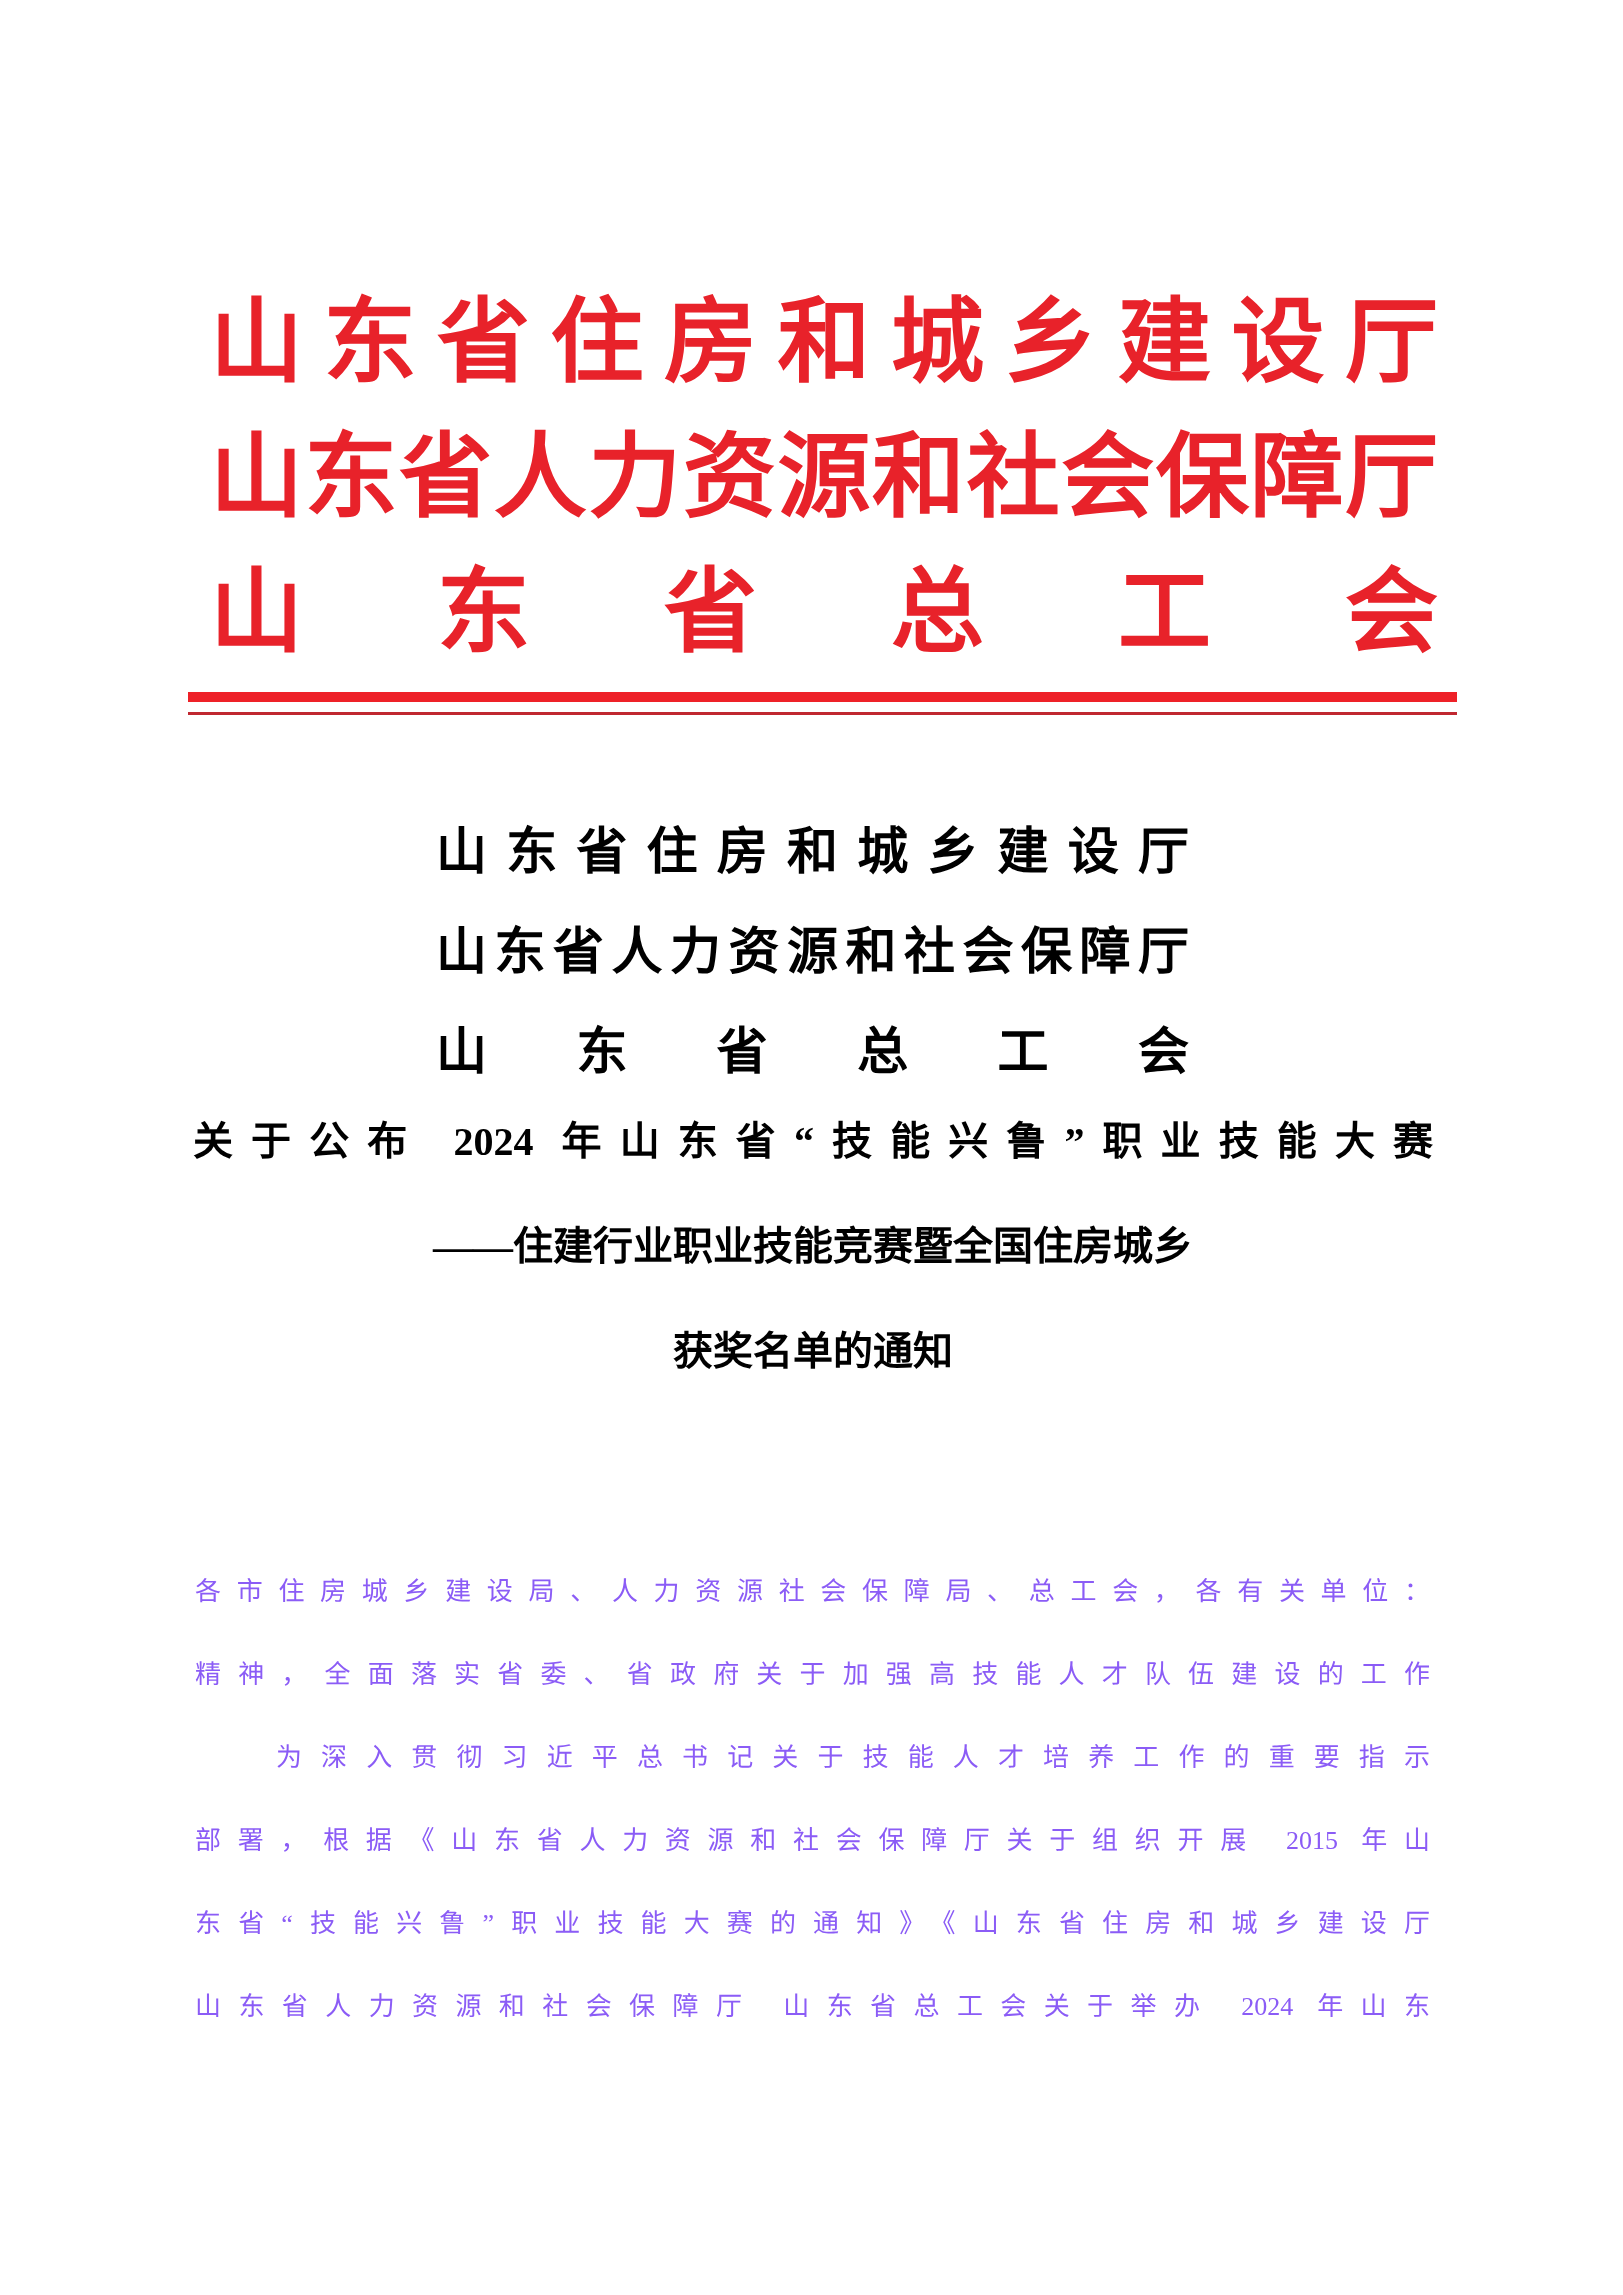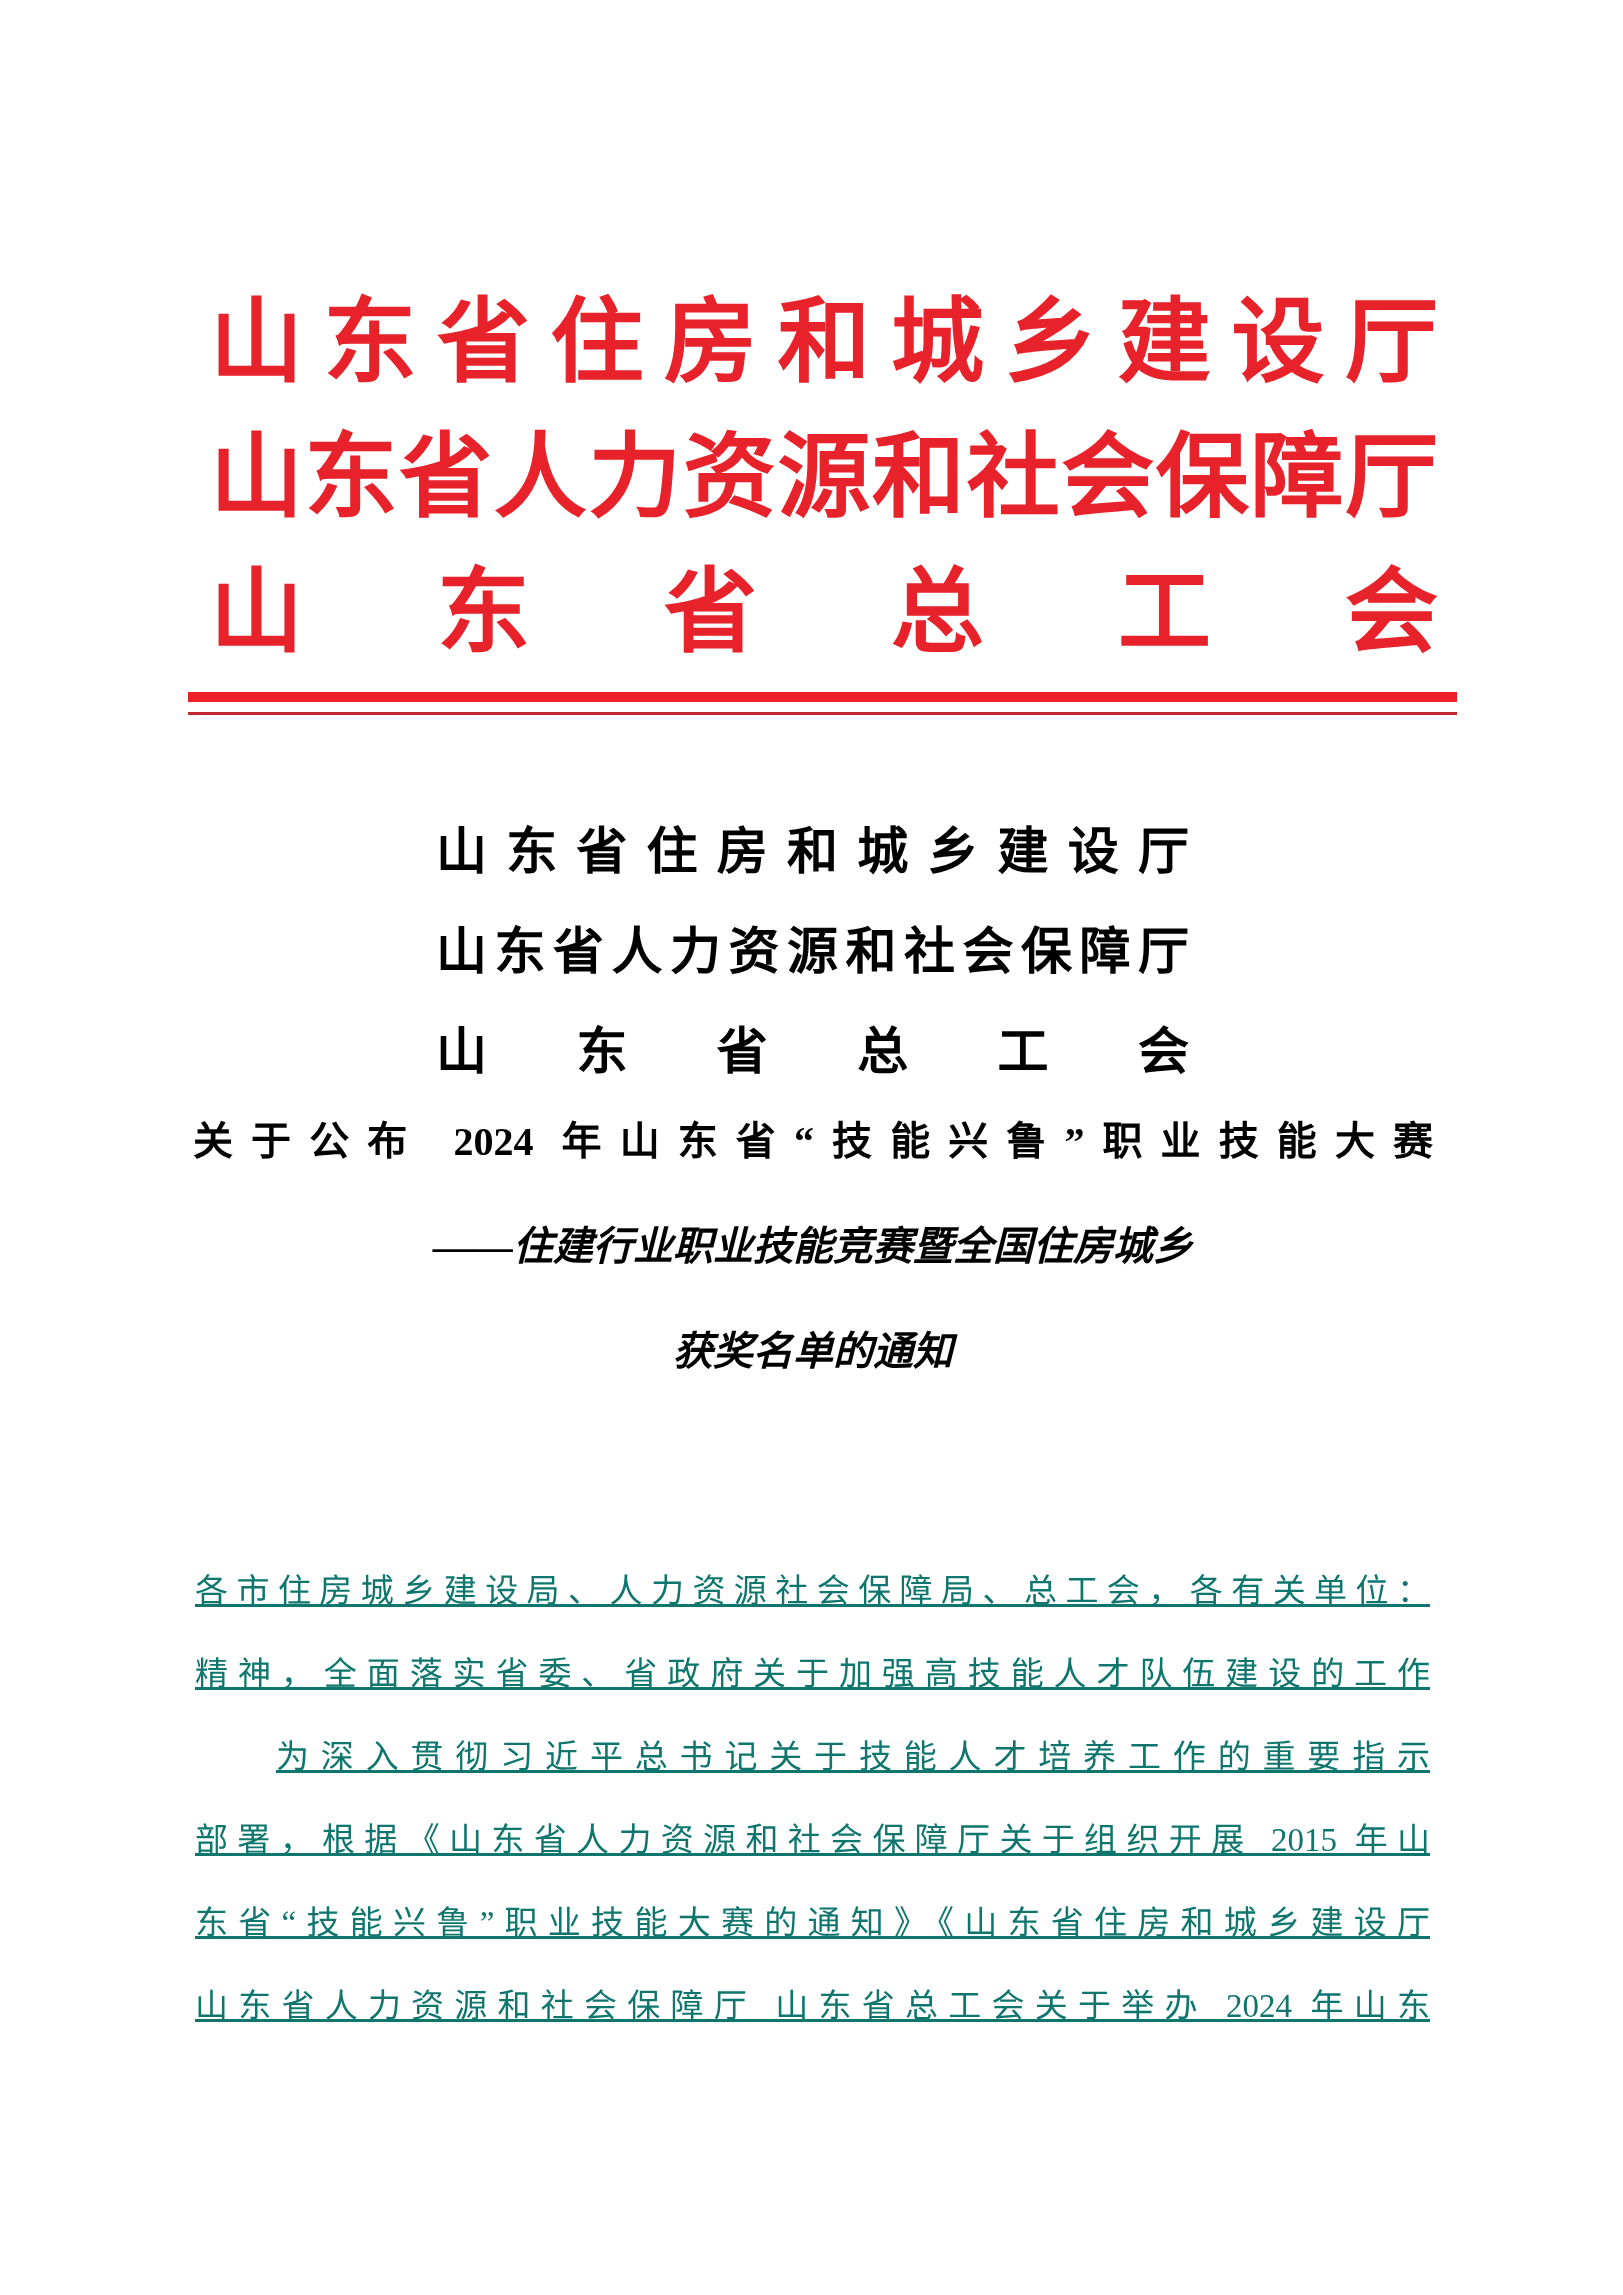--- a/index.html
+++ b/index.html
@@ -67,37 +67,35 @@
     line-height:105px;
     font-weight:bold;
     color:#000;
   }
   .title-line.full{
     text-align:justify;
     text-align-last:justify;
   }
   .title-line.center{
     text-align:center;
-    font-style:italic;
   }
   
   .body-block{
     position:absolute;
     top:1550px;
     left:195px;
     width:1235px;
   }
   .body-line{
-    font-size:33px;
+    font-size:26px;
     line-height:83px;
     font-weight:normal;
-    color:#0f766e;
+    color:#8b5cf6;
     text-align:justify;
     text-align-last:justify;
-    text-decoration:underline;
   }
   .body-line.indent{
     text-indent:81px;
   }
 </style>
 </head>
 <body>
 
 <div class="page">
 

